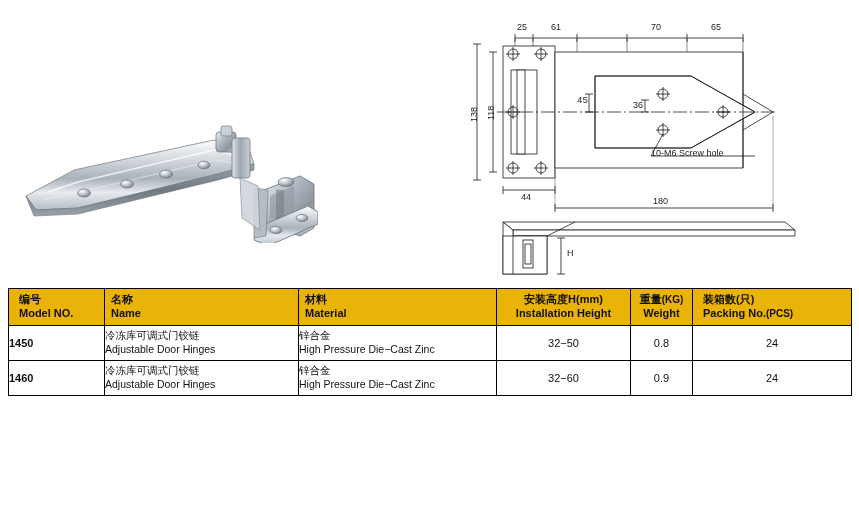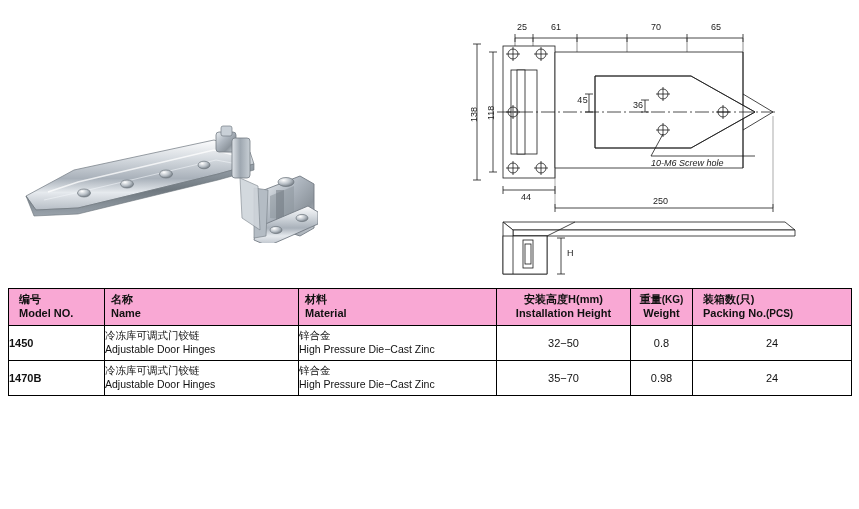--- a/index.html
+++ b/index.html
@@ -61,21 +61,21 @@
     width: 843px;
     border-collapse: collapse;
     table-layout: fixed;
   }
   #spec-table th, #spec-table td {
     border: 1px solid #000;
     padding: 0;
     vertical-align: middle;
   }
   #spec-table thead th {
-    background: #f9a8d4;
+    background: #eab308;
     height: 36px;
     text-align: left;
     font-weight: bold;
     font-size: 11px;
     line-height: 1.25;
   }
   .th-inner {
     padding: 2px 6px;
   }
   .th-cn {
@@ -296,23 +296,23 @@
     <span class="dim-label" style="left:196px; top:14px;">70</span>
     <span class="dim-label" style="left:256px; top:14px;">65</span>
 
     <span class="dim-label rot" style="left:14px; top:114px;">138</span>
     <span class="dim-label rot" style="left:31px; top:112px;">118</span>
 
     <span class="dim-label" style="left:122px; top:88px;font-family:Liberation Mono, monospace;">45</span>
     <span class="dim-label" style="left:178px; top:92px;">36</span>
 
     <span class="dim-label" style="left:66px; top:184px;">44</span>
-    <span class="dim-label" style="left:198px; top:188px;">250</span>
-
-    <span class="dim-label" style="left:196px; top:150px;font-style:italic;">10-M6  Screw hole</span>
+    <span class="dim-label" style="left:198px; top:188px;">180</span>
+
+    <span class="dim-label" style="left:196px; top:140px;">10-M6  Screw hole</span>
     <span class="dim-label" style="left:112px; top:240px;">H</span>
   </div>
 </div>
 
 <table id="spec-table">
   <colgroup>
     <col style="width:96px">
     <col style="width:194px">
     <col style="width:198px">
     <col style="width:134px">
@@ -368,27 +368,27 @@
       </td>
       <td class="cell-pad two-line">
         <span class="cn">锌合金</span>
         <span class="en">High Pressure Die−Cast Zinc</span>
       </td>
       <td class="center">32−50</td>
       <td class="center">0.8</td>
       <td class="center">24</td>
     </tr>
     <tr>
-      <td class="model">1470B</td>
+      <td class="model">1460</td>
       <td class="cell-pad two-line">
         <span class="cn">冷冻库可调式门铰链</span>
         <span class="en">Adjustable Door Hinges</span>
       </td>
       <td class="cell-pad two-line">
         <span class="cn">锌合金</span>
         <span class="en">High Pressure Die−Cast Zinc</span>
       </td>
-      <td class="center">35−70</td>
-      <td class="center">0.98</td>
+      <td class="center">32−60</td>
+      <td class="center">0.9</td>
       <td class="center">24</td>
     </tr>
   </tbody>
 </table>
 
 </body></html>

